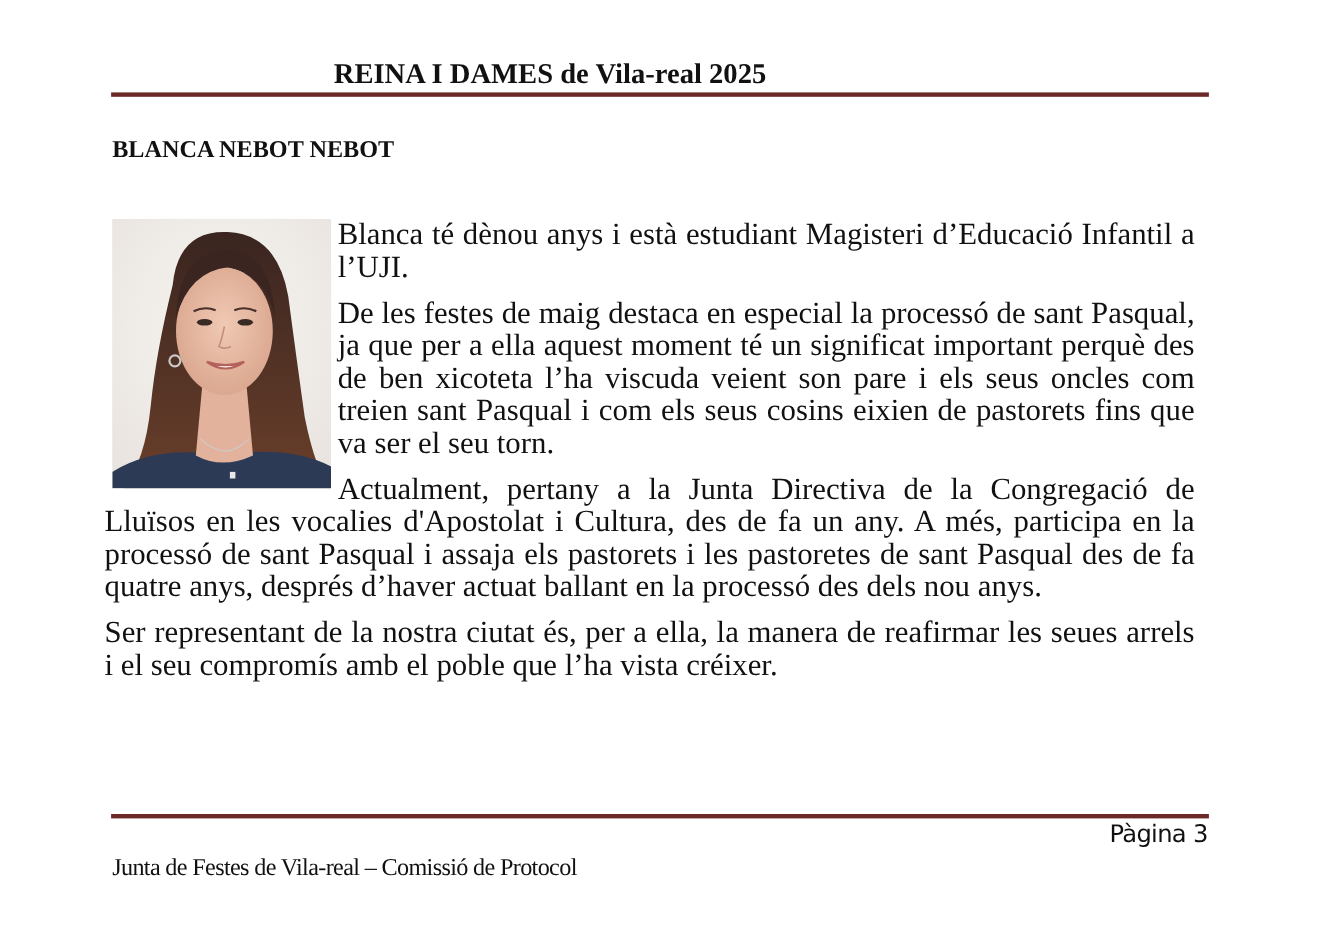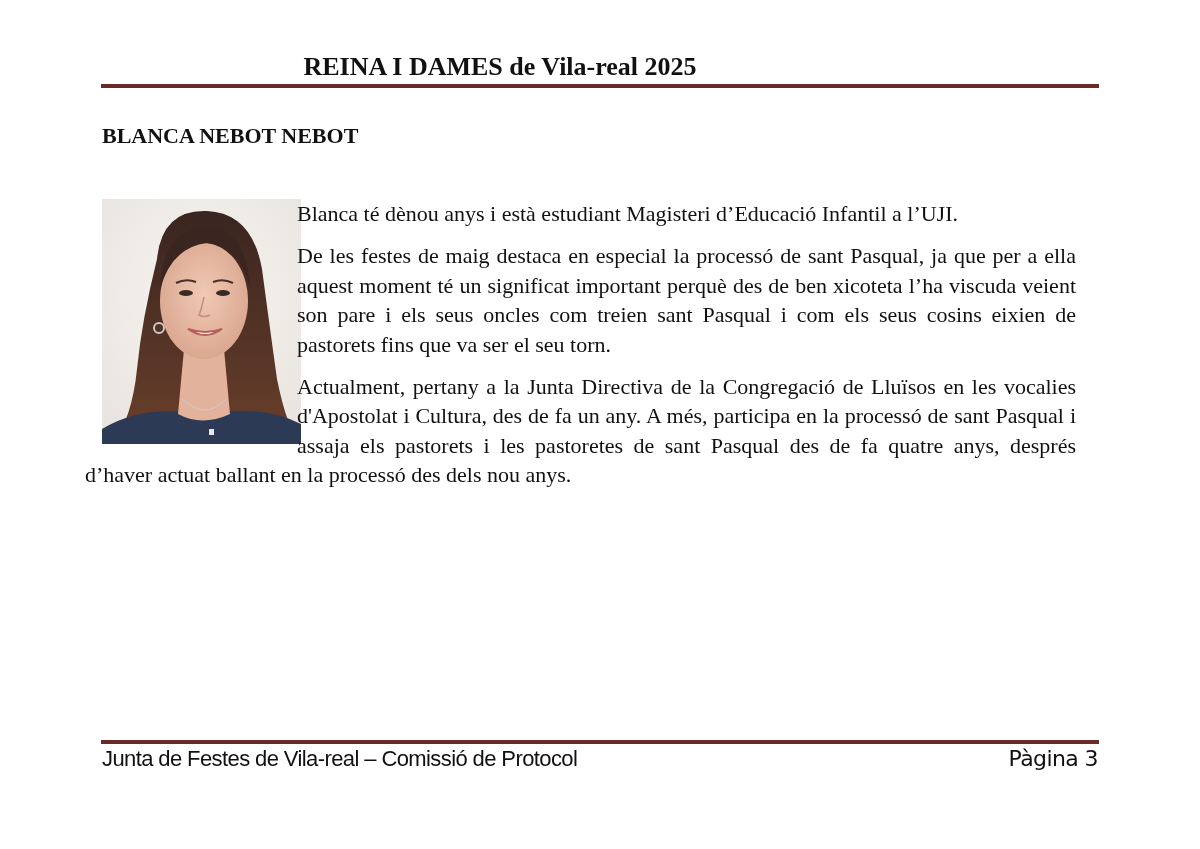--- a/index.html
+++ b/index.html
@@ -3,24 +3,24 @@
 <meta charset="utf-8">
 <style>
   html, body { margin:0; padding:0; background:#ffffff; }
   body { width:1200px; height:849px; position:relative; overflow:hidden; font-family:"Liberation Serif", serif; color:#111; }
   .page-title { position:absolute; left:0; width:1000px; top:52px; text-align:center; font-weight:bold; font-size:26px; letter-spacing:0; }
   .rule { position:absolute; left:101px; width:998px; height:4px; background:#6b2a27; }
   .rule.top { top:84px; }
   .rule.bottom { top:740px; }
   .name { position:absolute; left:102px; top:123px; font-weight:bold; font-size:22px; }
   .photo { position:absolute; left:102px; top:199px; width:199px; height:245px; overflow:hidden; background:#f2efec; }
-  .body-text { position:absolute; left:85px; top:199px; width:991px; font-size:22px; line-height:29.5px; text-align:justify; }
+  .body-text { position:absolute; left:95px; top:199px; width:991px; font-size:28px; line-height:29.5px; text-align:justify; }
   .body-text p { margin:0 0 12.5px 0; }
   .float-spacer { float:left; width:212px; height:245px; }
-  .footer-left { position:absolute; left:102px; top:746px; font-family:Liberation Sans, sans-serif; font-size:22px; letter-spacing:-0.6px; font-stretch:condensed; }
+  .footer-left { position:absolute; left:102px; top:775px; font-family:Liberation Serif, serif; font-size:22px; letter-spacing:-0.6px; font-stretch:condensed; }
   .footer-right { position:absolute; right:102px; top:746px; font-family:"DejaVu Sans", sans-serif; font-size:22px; letter-spacing:-0.6px; }
 </style>
 </head>
 <body>
 
 <div class="page-title">REINA I DAMES de Vila-real 2025</div>
 <div class="rule top"></div>
 
 <div class="name">BLANCA NEBOT NEBOT</div>
 
@@ -66,17 +66,18 @@
     <path d="M80 200 Q104 222 124 200" stroke="#cccccc" stroke-width="1" fill="none"></path>
     <rect x="107" y="230" width="5" height="6" fill="#e8e8e8"></rect>
   </svg>
 </div>
 
 <div class="body-text">
   <div class="float-spacer"></div>
   <p>Blanca té dènou anys i està estudiant Magisteri d’Educació Infantil a l’UJI.</p>
   <p>De les festes de maig destaca en especial la processó de sant Pasqual, ja que per a ella aquest moment té un significat important perquè des de ben xicoteta l’ha viscuda veient son pare i els seus oncles com treien sant Pasqual i com els seus cosins eixien de pastorets fins que va ser el seu torn.</p>
   <p>Actualment, pertany a la Junta Directiva de la Congregació de Lluïsos en les vocalies d'Apostolat i Cultura, des de fa un any. A més, participa en la processó de sant Pasqual i assaja els pastorets i les pastoretes de sant Pasqual des de fa quatre anys, després d’haver actuat ballant en la processó des dels nou anys.</p>
+  <p>Ser representant de la nostra ciutat és, per a ella, la manera de reafirmar les seues arrels i el seu compromís amb el poble que l’ha vista créixer.</p>
 </div>
 
 <div class="rule bottom"></div>
 <div class="footer-left">Junta de Festes de Vila-real – Comissió de Protocol</div>
 <div class="footer-right">Pàgina 3</div>
 
 </body></html>

